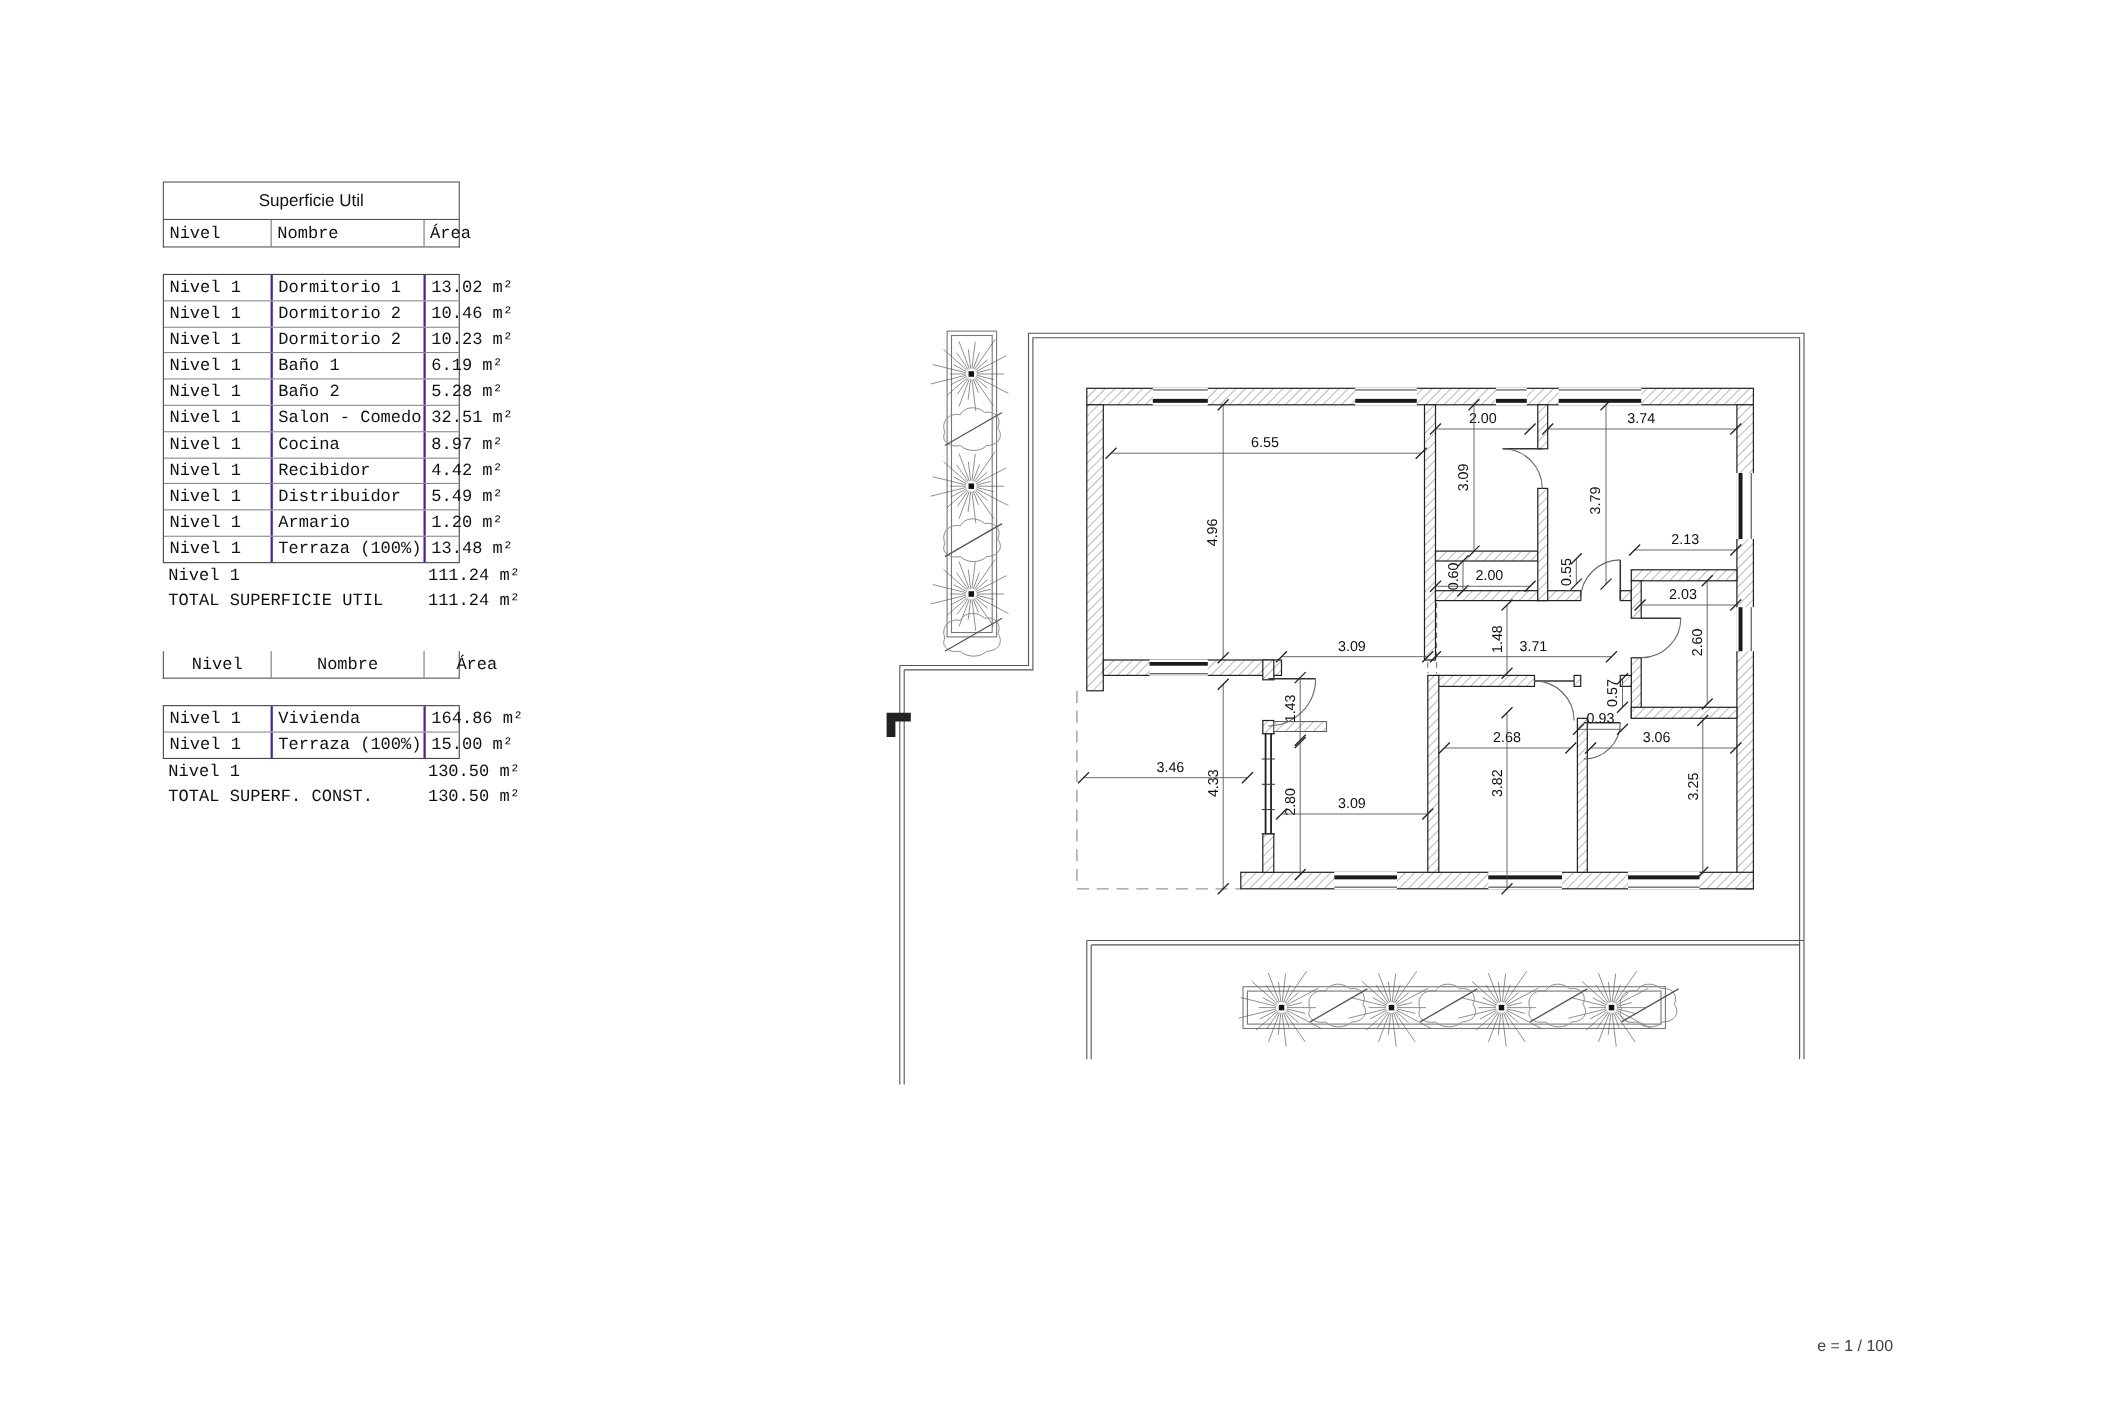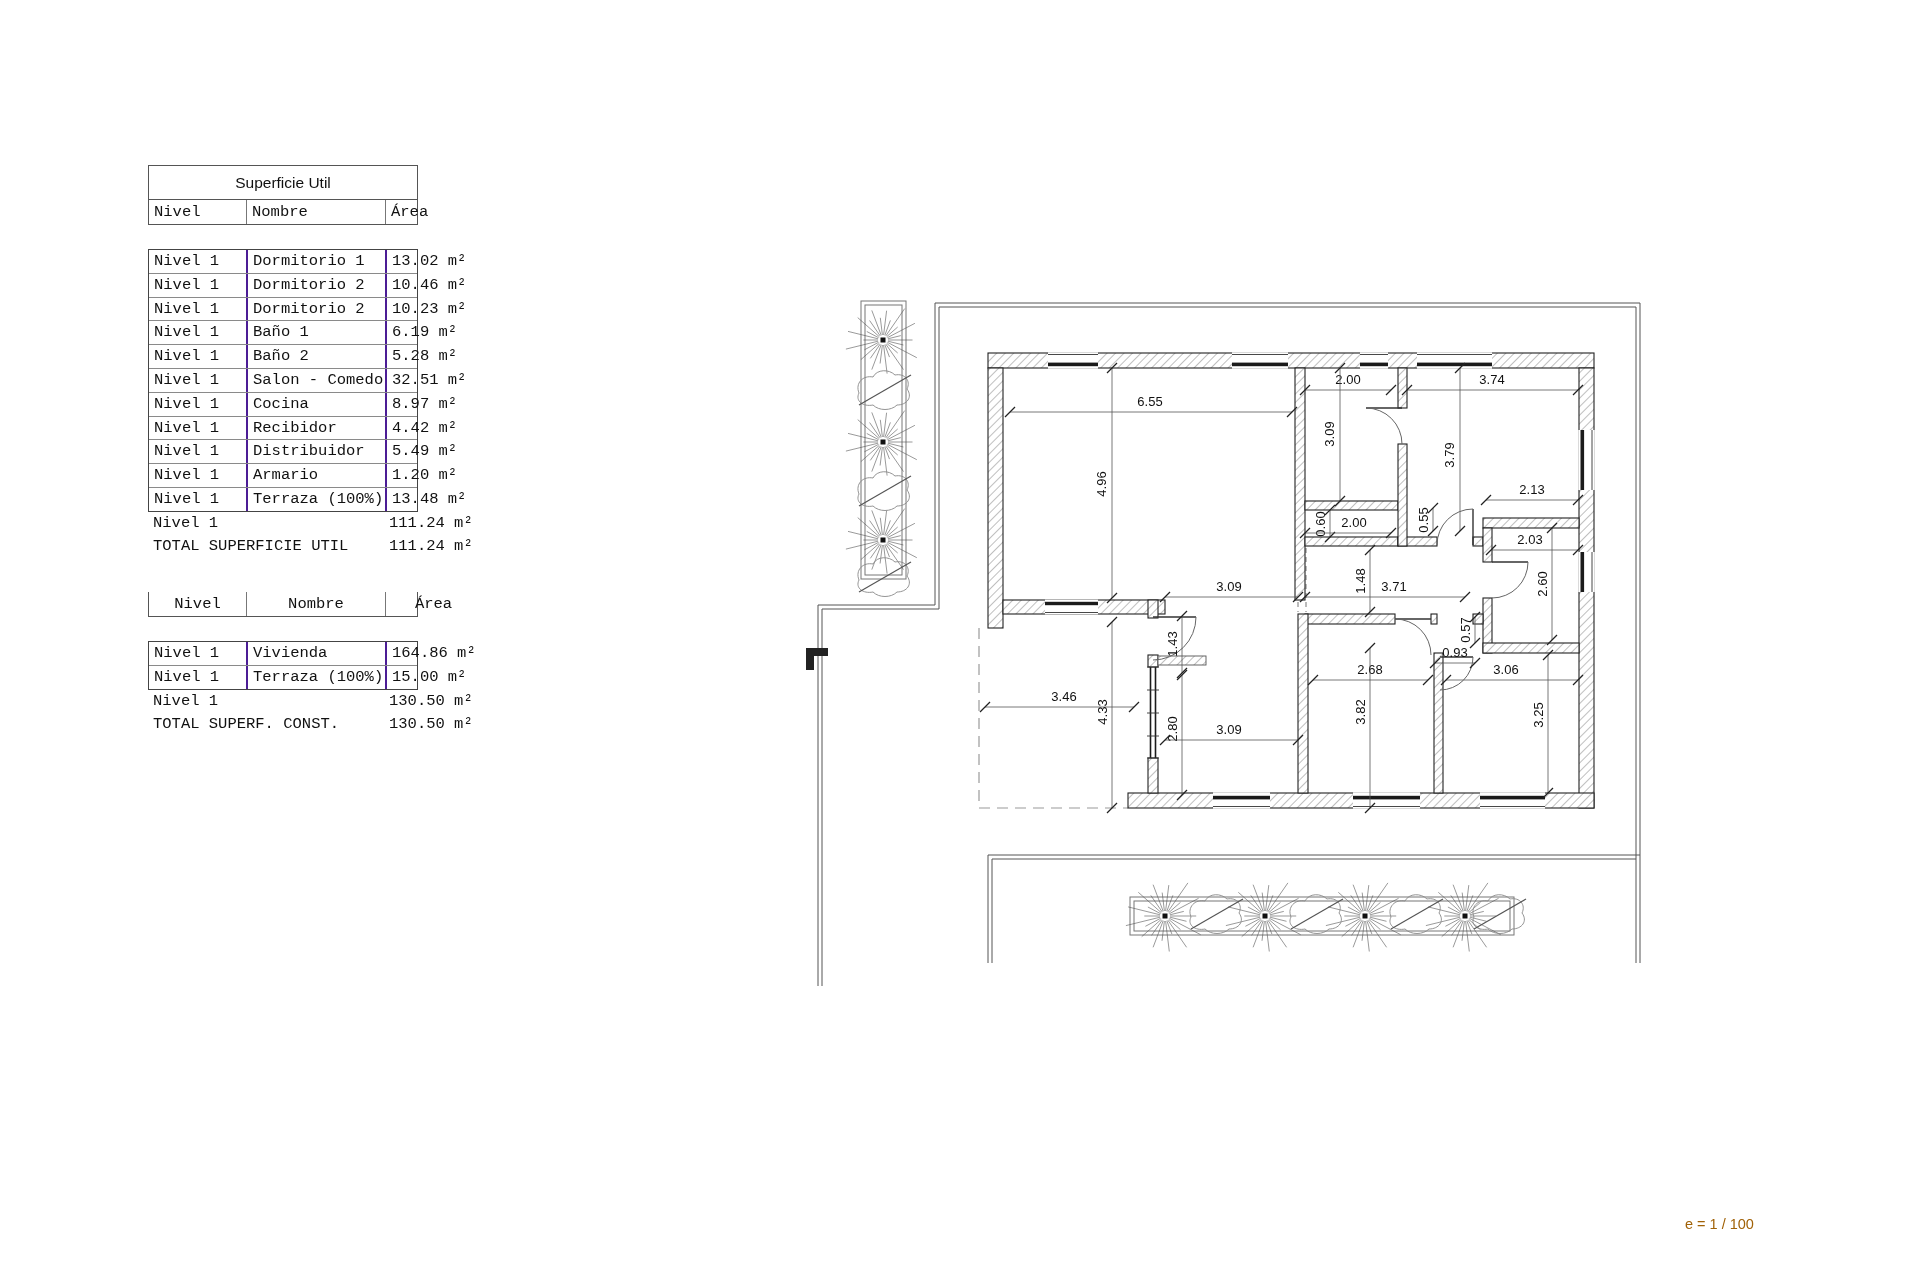--- a/index.html
+++ b/index.html
@@ -38,21 +38,21 @@
   .glz{fill:#1b1b1b;}
   .glzline{stroke:#1b1b1b;stroke-width:1.6;}
   .dimline{stroke:#555;stroke-width:0.8;}
   .tick{stroke:#222;stroke-width:1.2;}
   .dimtext{font:13px "Liberation Sans",sans-serif;fill:#111;text-anchor:middle;dominant-baseline:middle;}
   .spoke{stroke:#555;stroke-width:0.6;fill:none;}
   .treecore{fill:#111;}
   .shrub{fill:none;stroke:#888;stroke-width:0.9;}
   .shrubline{stroke:#555;stroke-width:1.2;}
 
-  #scale-label{position:absolute;left:1652px;top:1216px;font-size:14.5px;color:#a16207;margin-left:33px;}
+  #scale-label{position:absolute;left:1652px;top:1216px;font-size:14.5px;color:#404040;}
 </style>
 </head>
 <body>
 
 <div id="sheet">
 
   <section class="area-table" id="table-0" style="left:148px;top:165px;">
     <div class="t-title">Superficie Util</div>
     <div class="t-head">
         <div class="t-cell col0">Nivel</div>

